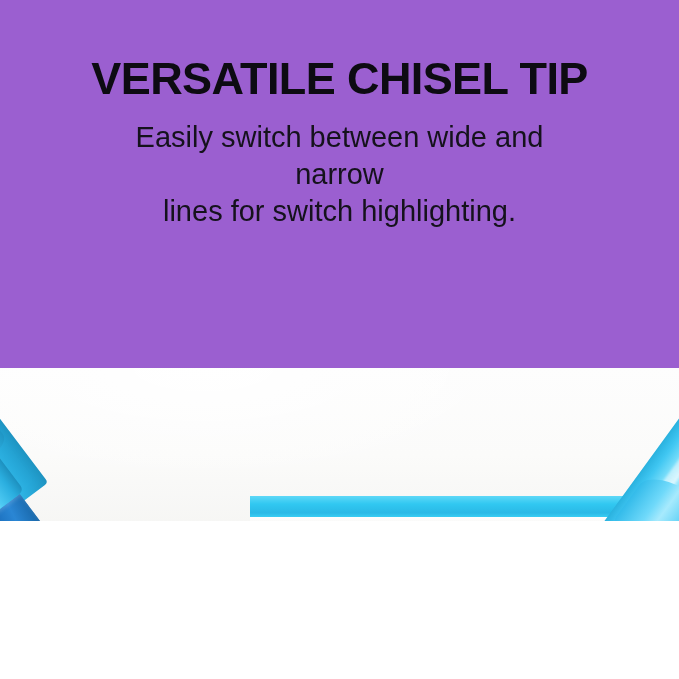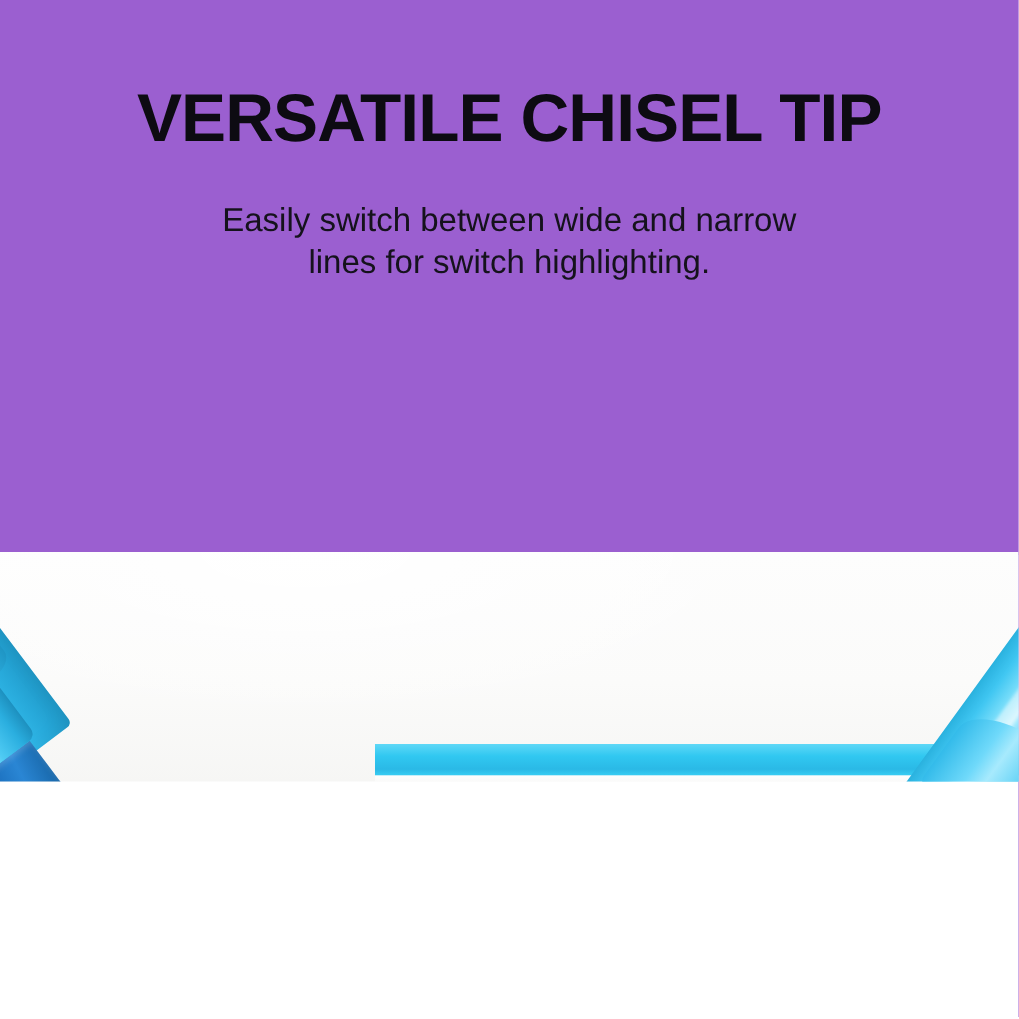--- a/index.html
+++ b/index.html
@@ -107,23 +107,23 @@
 
   
   .copy{position:absolute;z-index:8;left:0;top:0;width:679px;text-align:center;}
   .headline{
     margin:0;padding:55px 20px 0;
     font-family:"Liberation Sans", sans-serif;
     font-weight:700;font-size:45px;line-height:1.06;
     letter-spacing:-0.6px;color:#0d0b12;
   }
   .subline{
-    margin:30px auto 0;max-width:500px;
+    margin:16px auto 0;max-width:500px;
     font-family:"Liberation Sans", sans-serif;
-    font-weight:400;font-size:22px;line-height:1.28;
+    font-weight:400;font-size:29px;line-height:1.28;
     color:#15121c;
   }
   .sub-line-2{display:block;}
 </style>
 </head>
 <body>
 
 <div id="scene">
 
   <div class="purple-band"></div>

